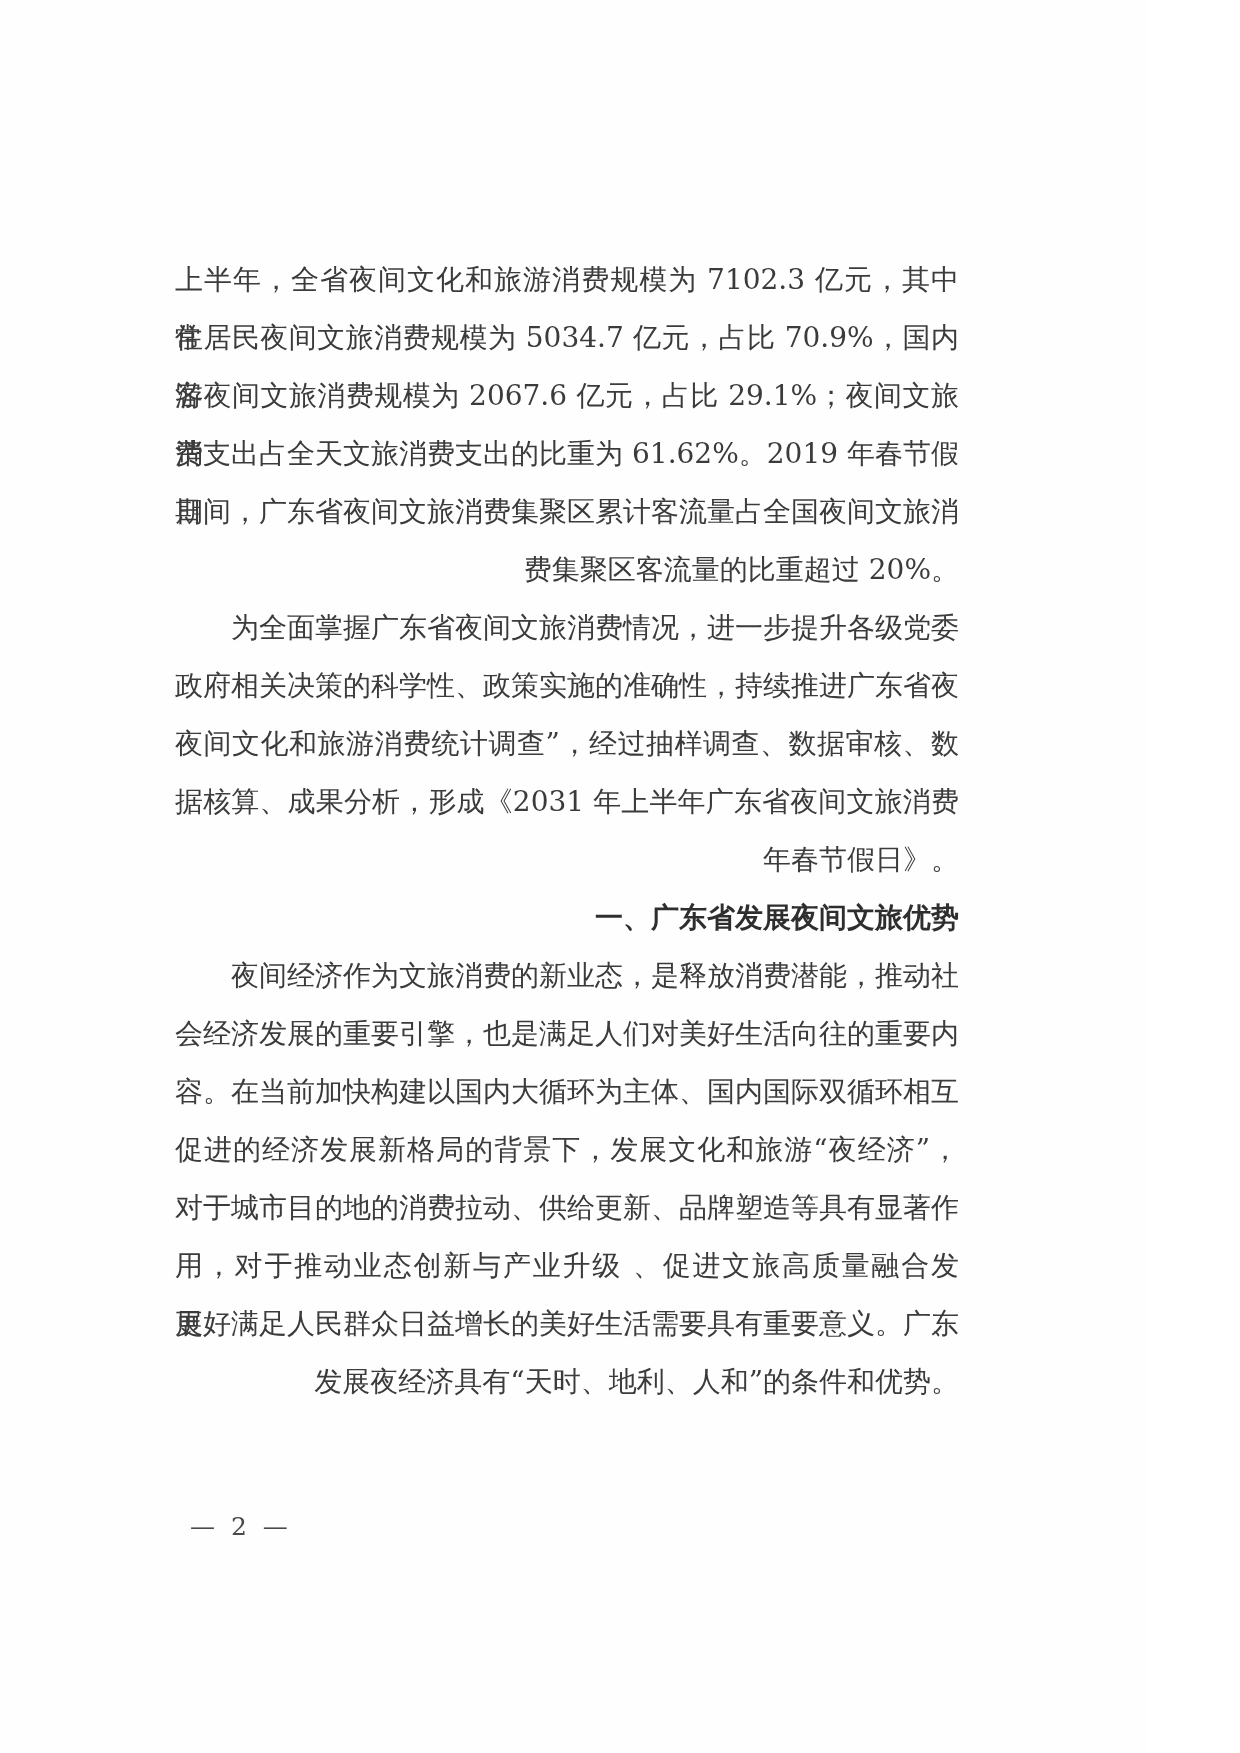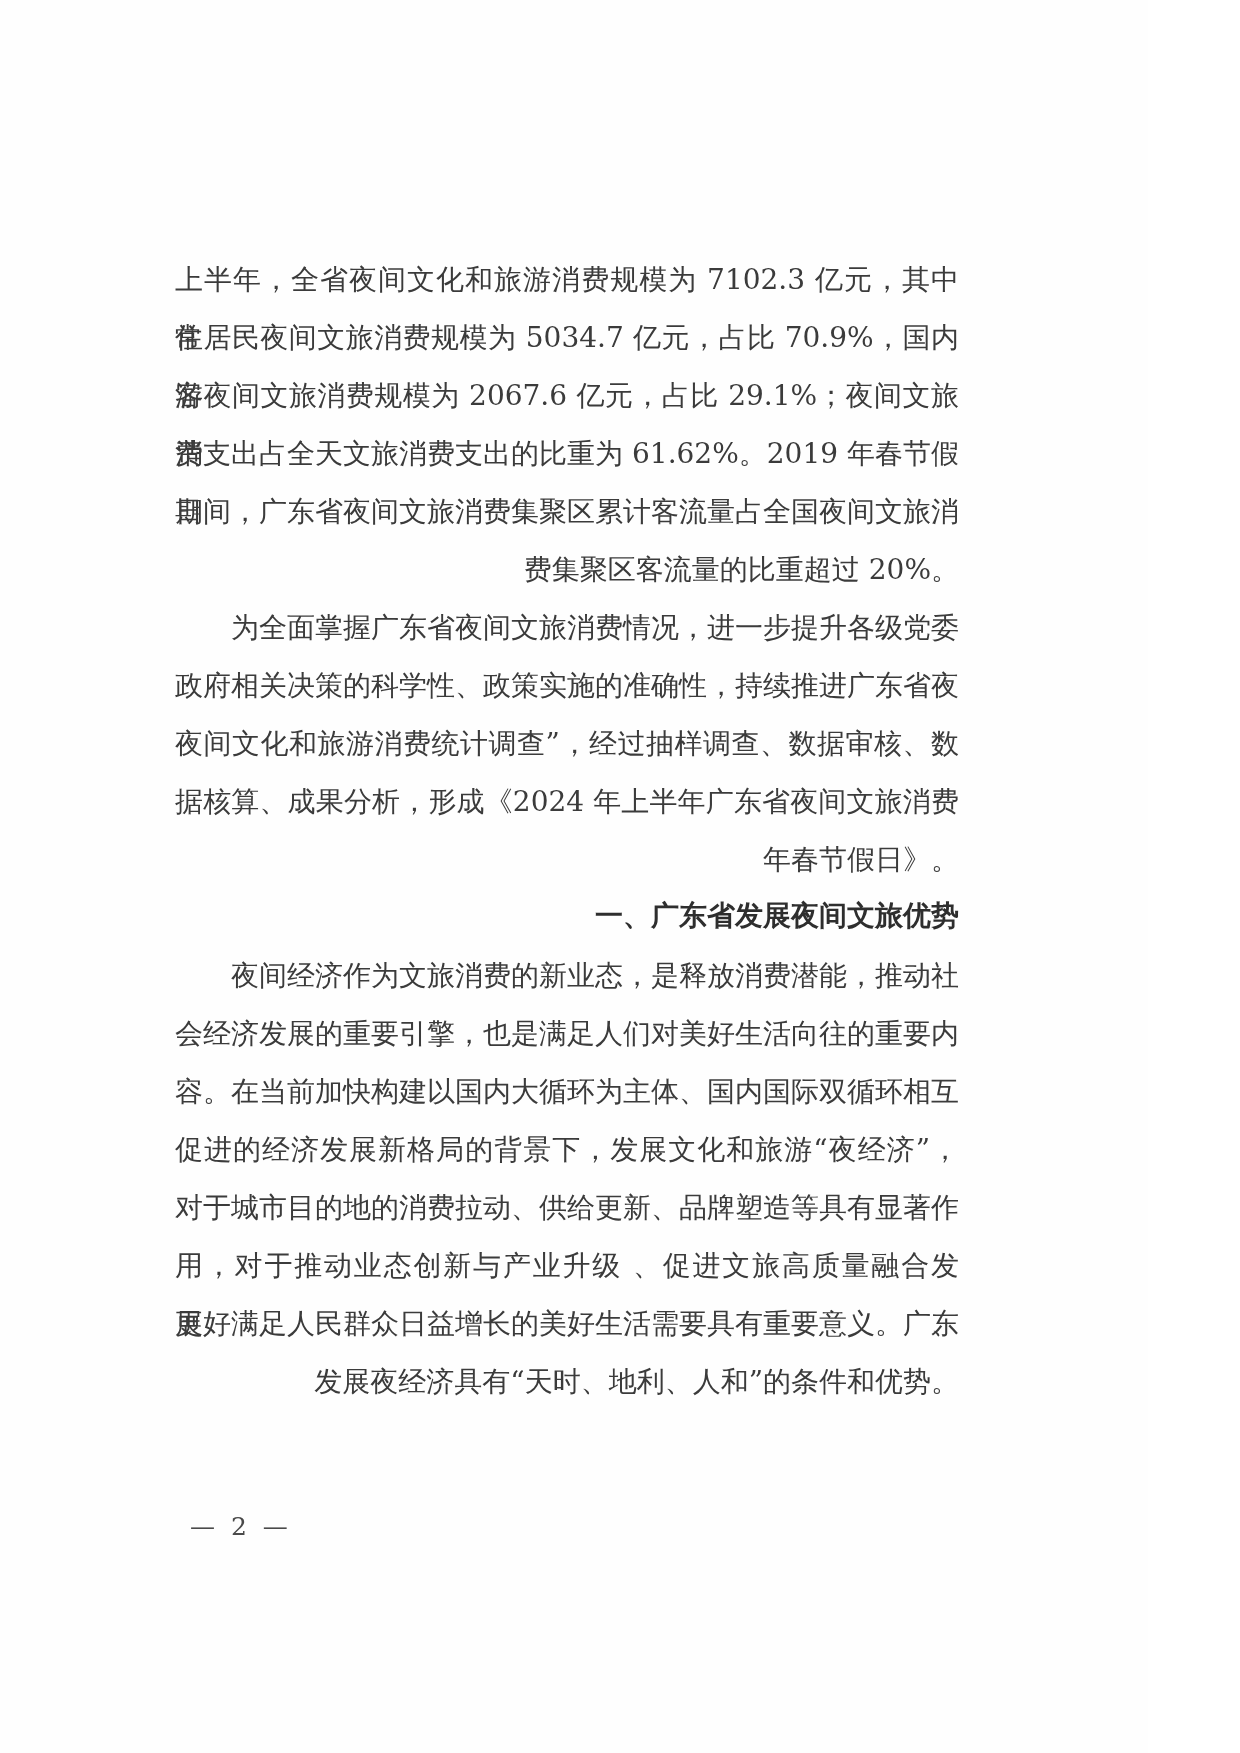--- a/index.html
+++ b/index.html
@@ -36,21 +36,21 @@
     text-justify: distribute;
   }
   
   .pl {
     text-align: right;
   }
   .indent {
     text-indent: 56px;
   }
   .heading {
-    font-family: Liberation Mono, monospace;
+    font-family: Liberation Sans, sans-serif;
     font-weight: bold;
     color: #2e2e2e;
   }
   .page-number {
     position: absolute;
     left: 190px;
     top: 1512px;
     font-size: 25px;
     color: #4a4a4a;
     letter-spacing: 4px;
@@ -65,21 +65,21 @@
     <div class="line jl">上半年，全省夜间文化和旅游消费规模为 7102.3 亿元，其中常</div>
     <div class="line jl">住居民夜间文旅消费规模为 5034.7 亿元，占比 70.9%，国内游</div>
     <div class="line jl">客夜间文旅消费规模为 2067.6 亿元，占比 29.1%；夜间文旅消</div>
     <div class="line jl">费支出占全天文旅消费支出的比重为 61.62%。2019 年春节假日</div>
     <div class="line jl">期间，广东省夜间文旅消费集聚区累计客流量占全国夜间文旅消</div>
     <div class="line pl">费集聚区客流量的比重超过 20%。</div>
 
     <div class="line jl indent">为全面掌握广东省夜间文旅消费情况，进一步提升各级党委</div>
     <div class="line jl">政府相关决策的科学性、政策实施的准确性，持续推进广东省夜</div>
     <div class="line jl">夜间文化和旅游消费统计调查”，经过抽样调查、数据审核、数</div>
-    <div class="line jl">据核算、成果分析，形成《2024 年上半年广东省夜间文旅消费</div>
+    <div class="line jl">据核算、成果分析，形成《2031 年上半年广东省夜间文旅消费</div>
     <div class="line pl">年春节假日》。</div>
 
     <div class="line pl indent heading">一、广东省发展夜间文旅优势</div>
 
     <div class="line jl indent">夜间经济作为文旅消费的新业态，是释放消费潜能，推动社</div>
     <div class="line jl">会经济发展的重要引擎，也是满足人们对美好生活向往的重要内</div>
     <div class="line jl">容。在当前加快构建以国内大循环为主体、国内国际双循环相互</div>
     <div class="line jl">促进的经济发展新格局的背景下，发展文化和旅游“夜经济”，</div>
     <div class="line jl">对于城市目的地的消费拉动、供给更新、品牌塑造等具有显著作</div>
     <div class="line jl">用，对于推动业态创新与产业升级 、促进文旅高质量融合发展、</div>

